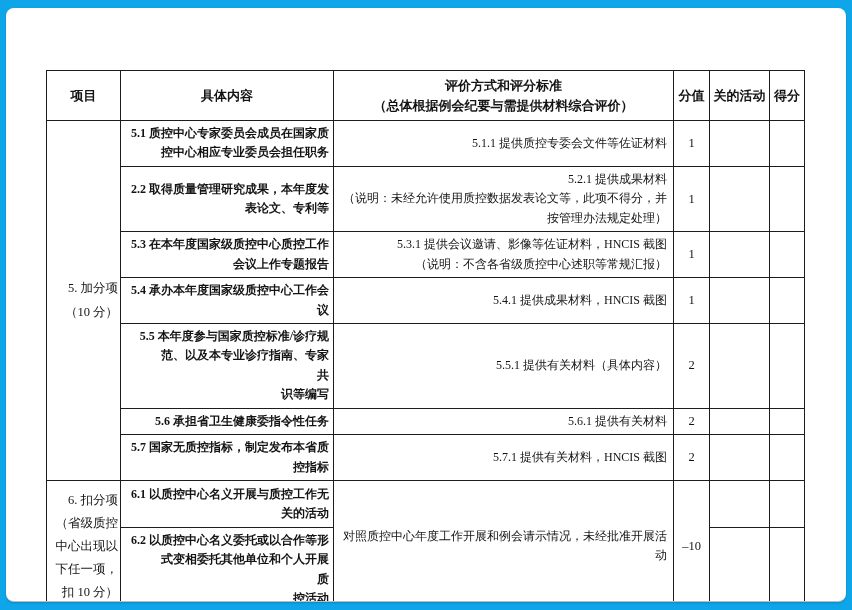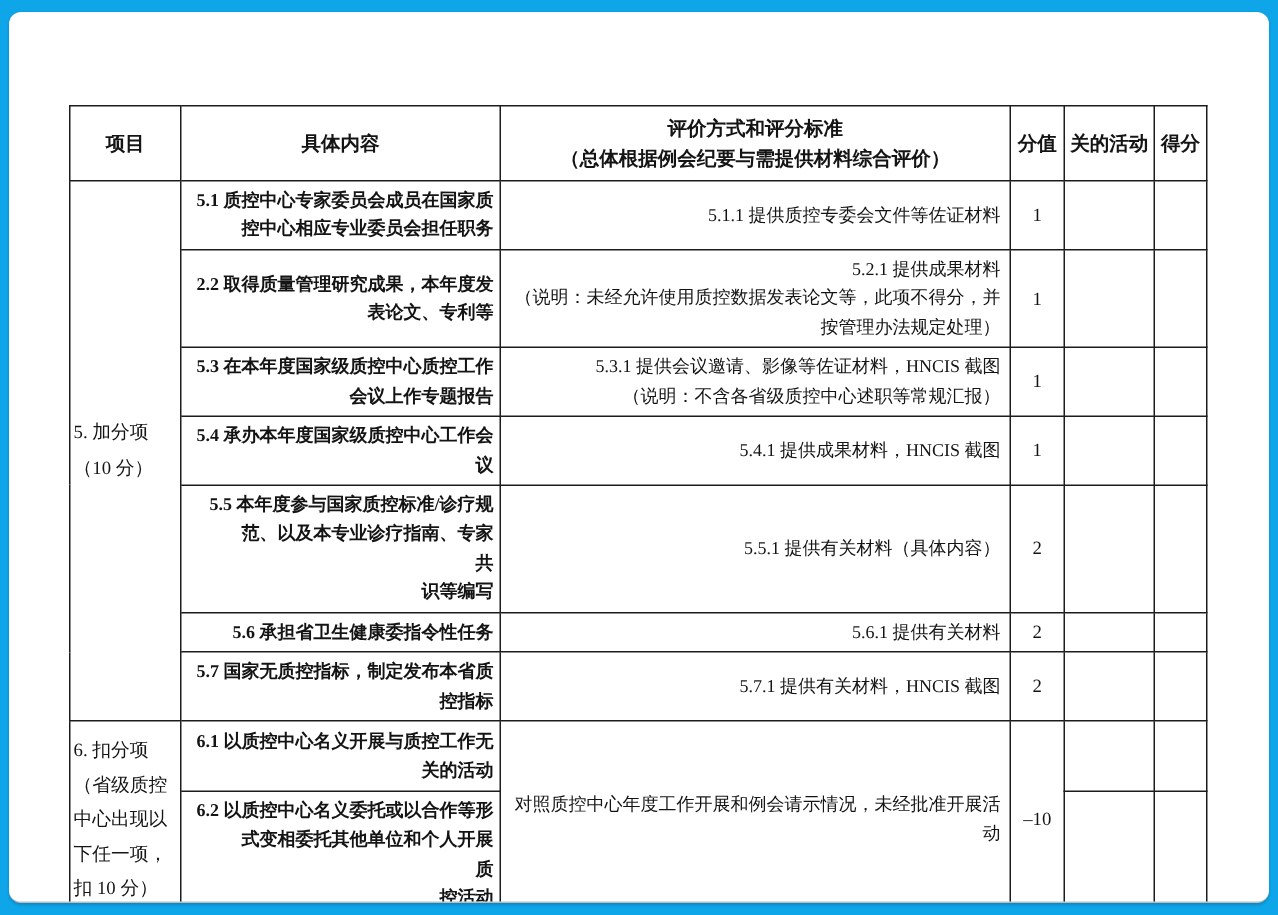--- a/index.html
+++ b/index.html
@@ -41,21 +41,21 @@
   .eval-table th {
     font-weight: bold;
     font-size: 13px;
     text-align: center;
     white-space: pre-line;
     line-height: 1.5;
     padding: 2px;
   }
   td.cell-item {
     font-size: 12.5px;
-    text-align: left;
+    text-align: right;
     white-space: pre-line;
     line-height: 1.85;
     padding: 2px;
   }
   td.cell-content {
     font-size: 12px;
     text-align: right;
     padding: 3px 4px 3px 33px;
     text-indent: -27px;
     white-space: pre-line;

